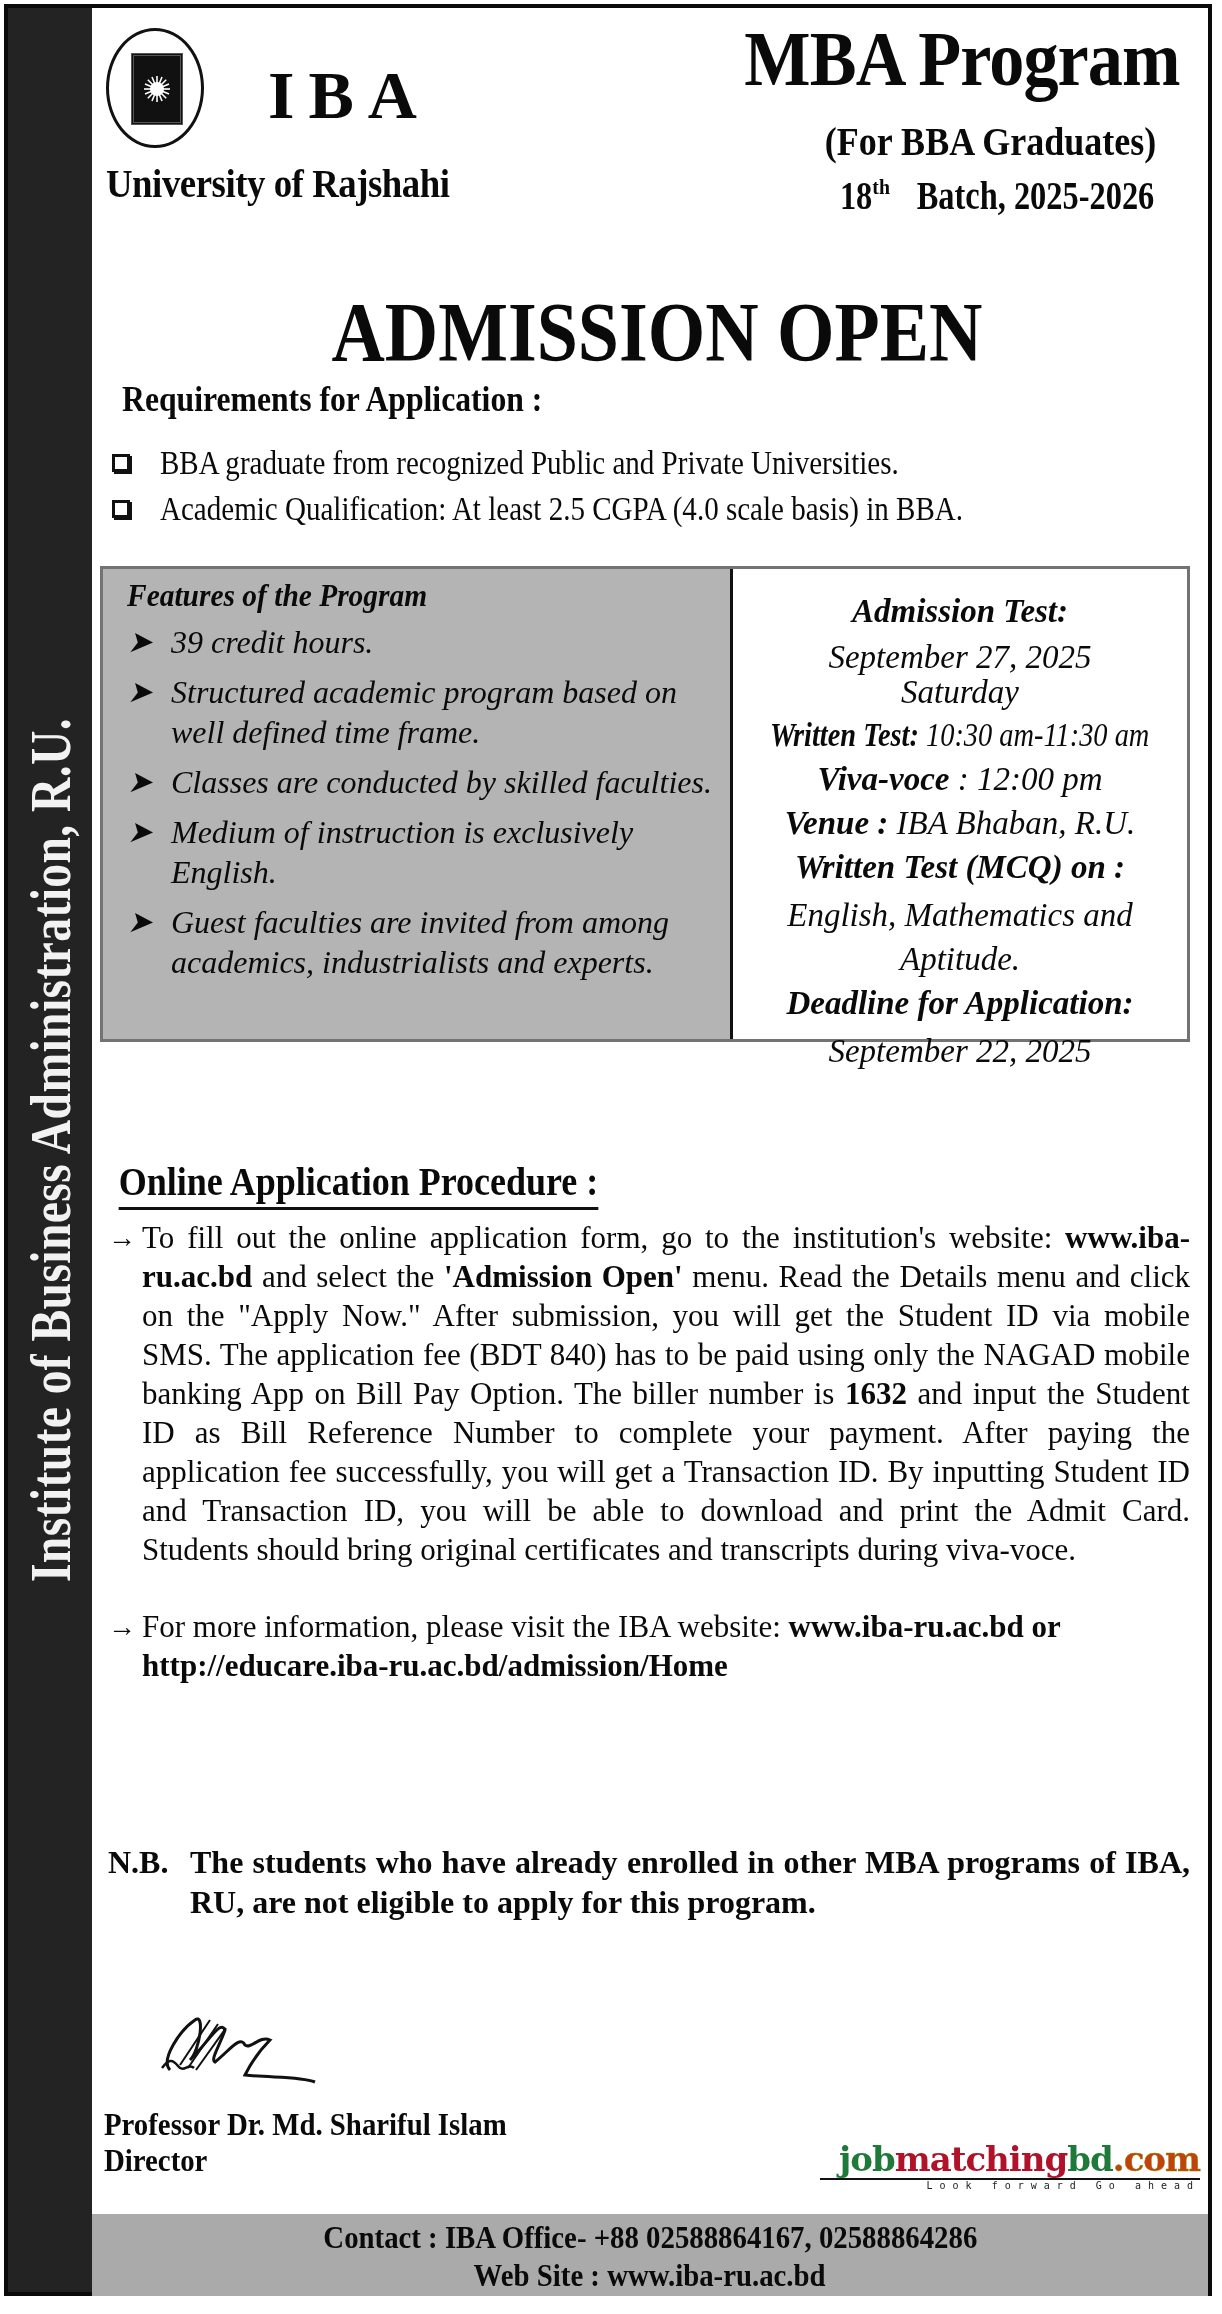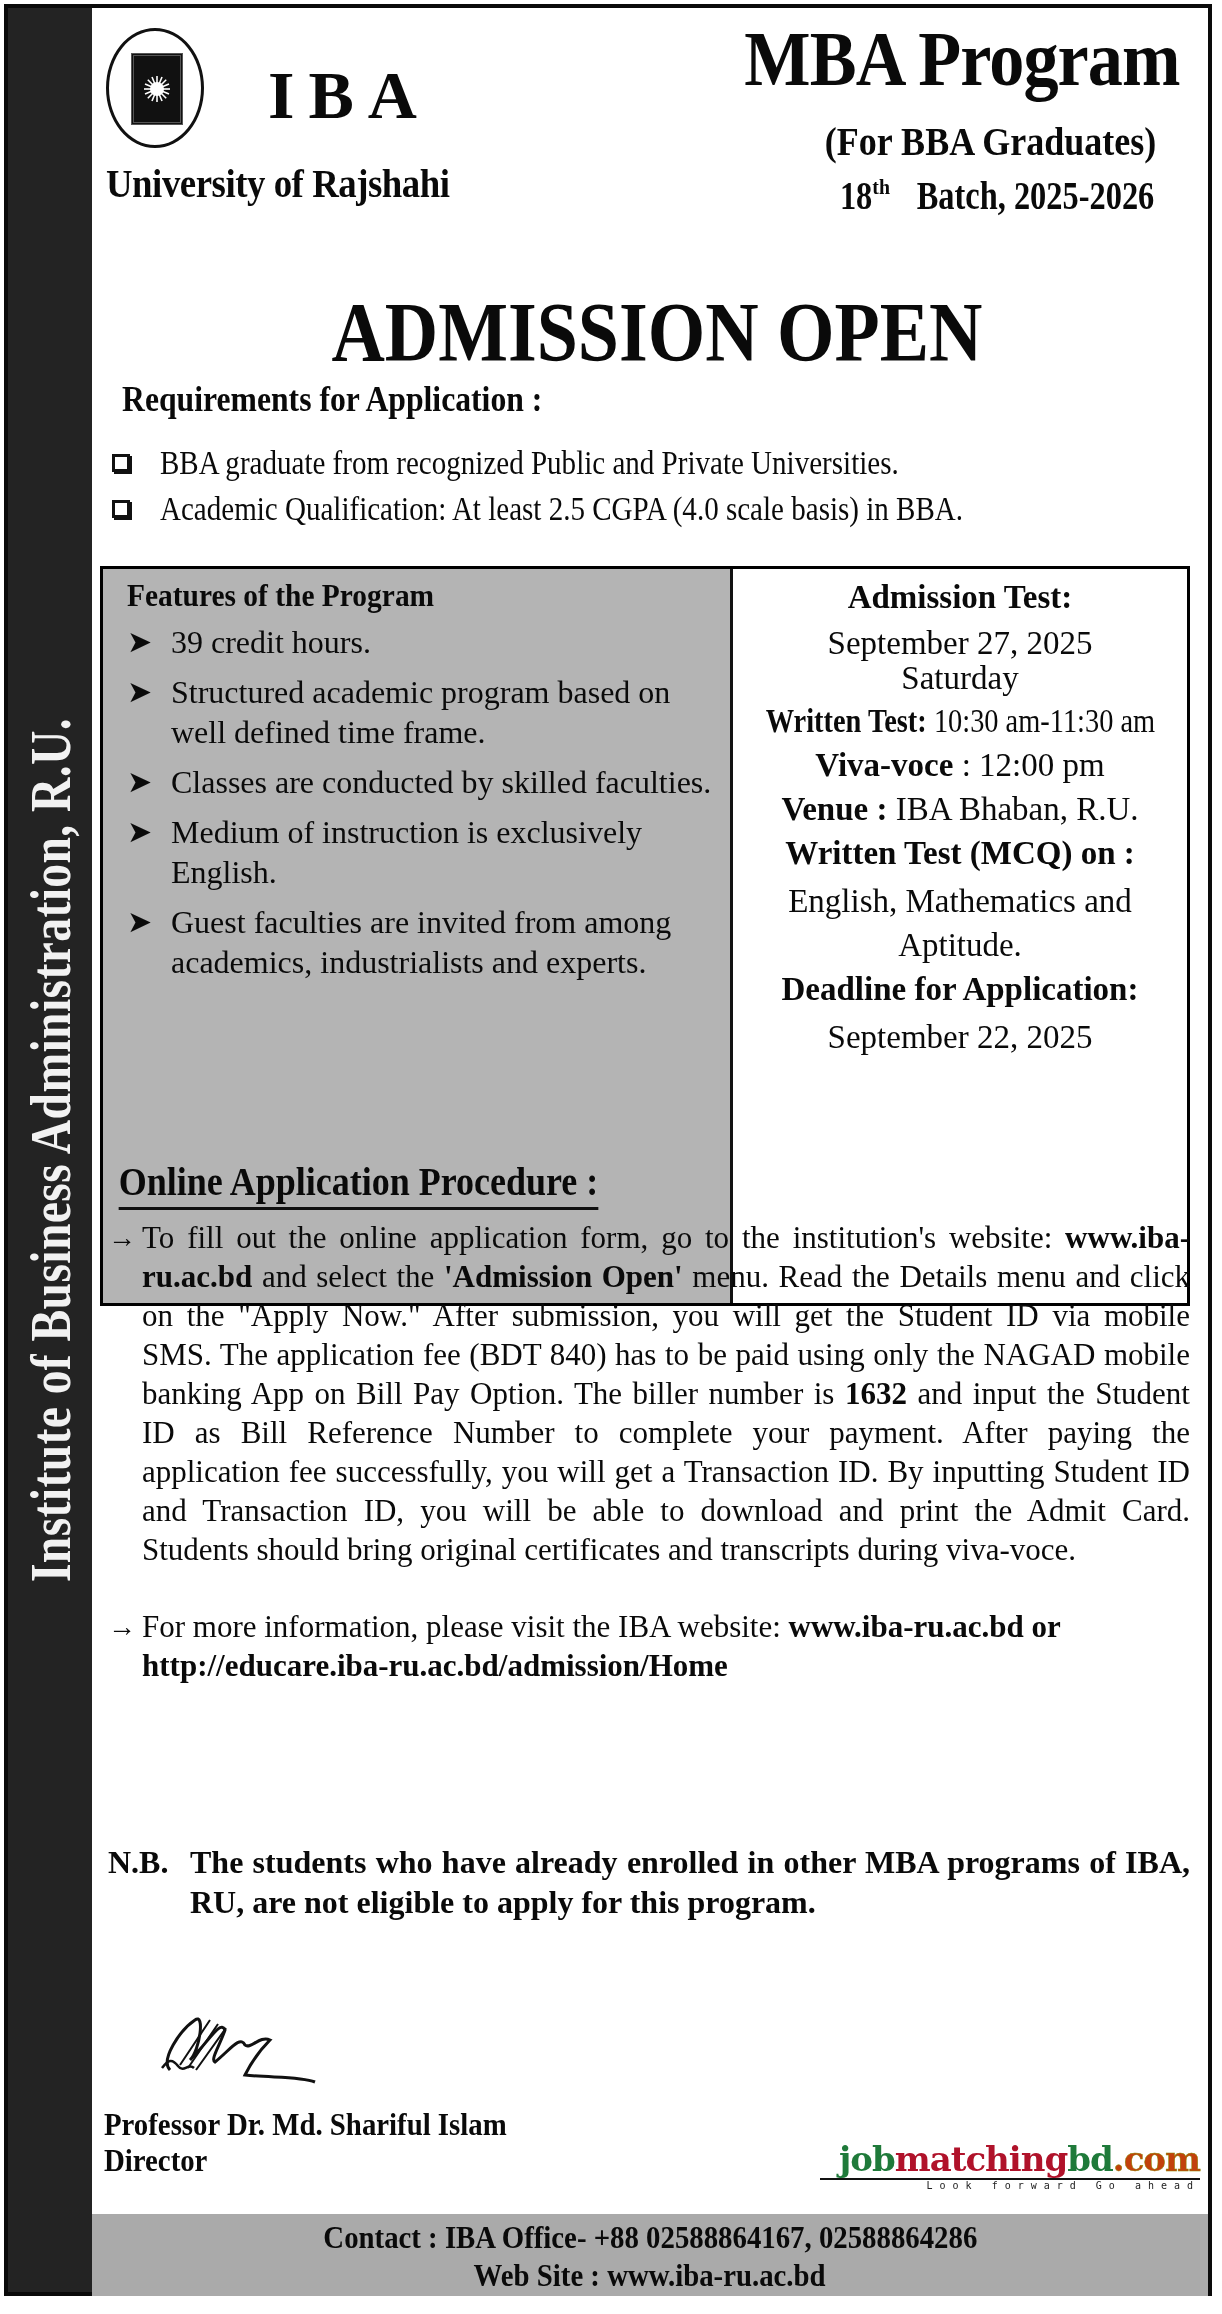--- a/index.html
+++ b/index.html
@@ -38,29 +38,29 @@
   .admission span { display:inline-block; transform:scaleX(0.88); }
 
   .req-title { position:absolute; left:112px; top:378px; font-size:36px; font-weight:bold;margin-left:10px; }
   .req-title span, .req-item span.t { display:inline-block; transform:scaleX(0.88); transform-origin:left; }
   .req-list { position:absolute; left:112px; top:440px; width:1090px; }
   .req-item { display:flex; align-items:center; height:46px; font-size:33px; }
   .cbox { width:18px; height:18px; border:3px solid #111; box-shadow:2px 2px 0 #111;
           margin-right:30px; flex:none; box-sizing:border-box; }
 
   
-  .box { position:absolute; left:100px; top:566px; width:1090px; height:740px;
-         border:3px solid #000000; box-sizing:border-box; display:flex; }
+  .box { position:absolute; left:100px; top:566px; width:1090px; height:476px;
+         border:3px solid #737373; box-sizing:border-box; display:flex;font-style:italic; }
   .features { width:630px; background:#b4b4b4; border-right:3px solid #111;
          box-sizing:border-box; padding:8px 0 0 24px; }
   .feat-title { font-size:32px; font-weight:bold; margin-bottom:8px; }
   .feat-title span { display:inline-block; transform:scaleX(0.92); transform-origin:left; }
   .feat-item { display:flex; font-size:32px; line-height:40px; margin-bottom:10px; }
   .arrow { width:44px; flex:none; font-size:30px; }
-  .admtest { flex:1; text-align:center; padding-top:6px; font-size:33px; line-height:44px; }
+  .admtest { flex:1; text-align:center; padding-top:20px; font-size:33px; line-height:44px; }
   .admtest .b { font-weight:bold; }
   .admtest .row { white-space:nowrap; }
   .admtest .narrow { display:inline-block; transform:scaleX(0.86); }
 
   
   .proc-title { position:absolute; left:0; right:0; top:1158px; padding-left:92px;
           text-align:left; font-size:40px; font-weight:bold; }
   .proc-title span { display:inline-block; transform:scaleX(0.9);
           border-bottom:3px solid #111; padding-bottom:2px; }
   .proc { position:absolute; left:108px; top:1218px; width:1082px; font-size:31px; line-height:39px; }

